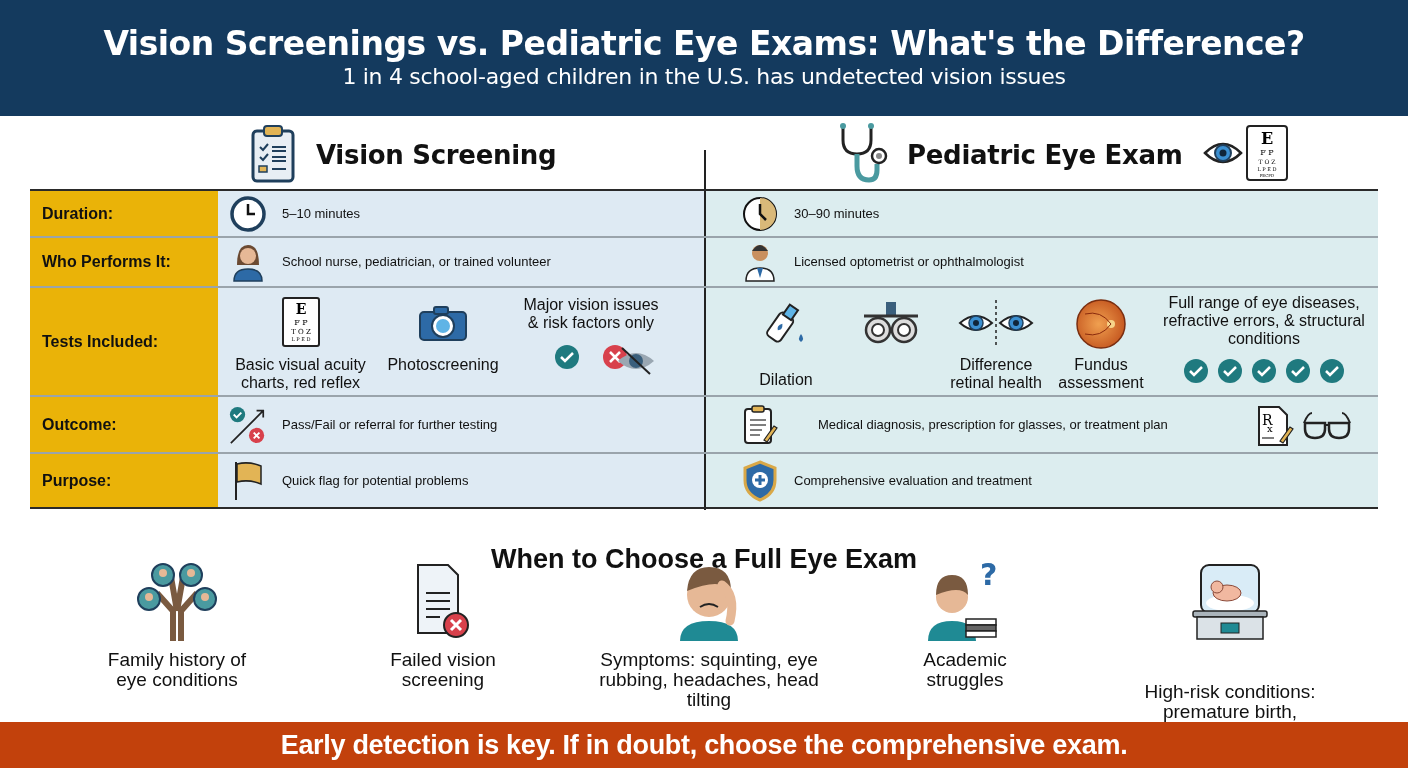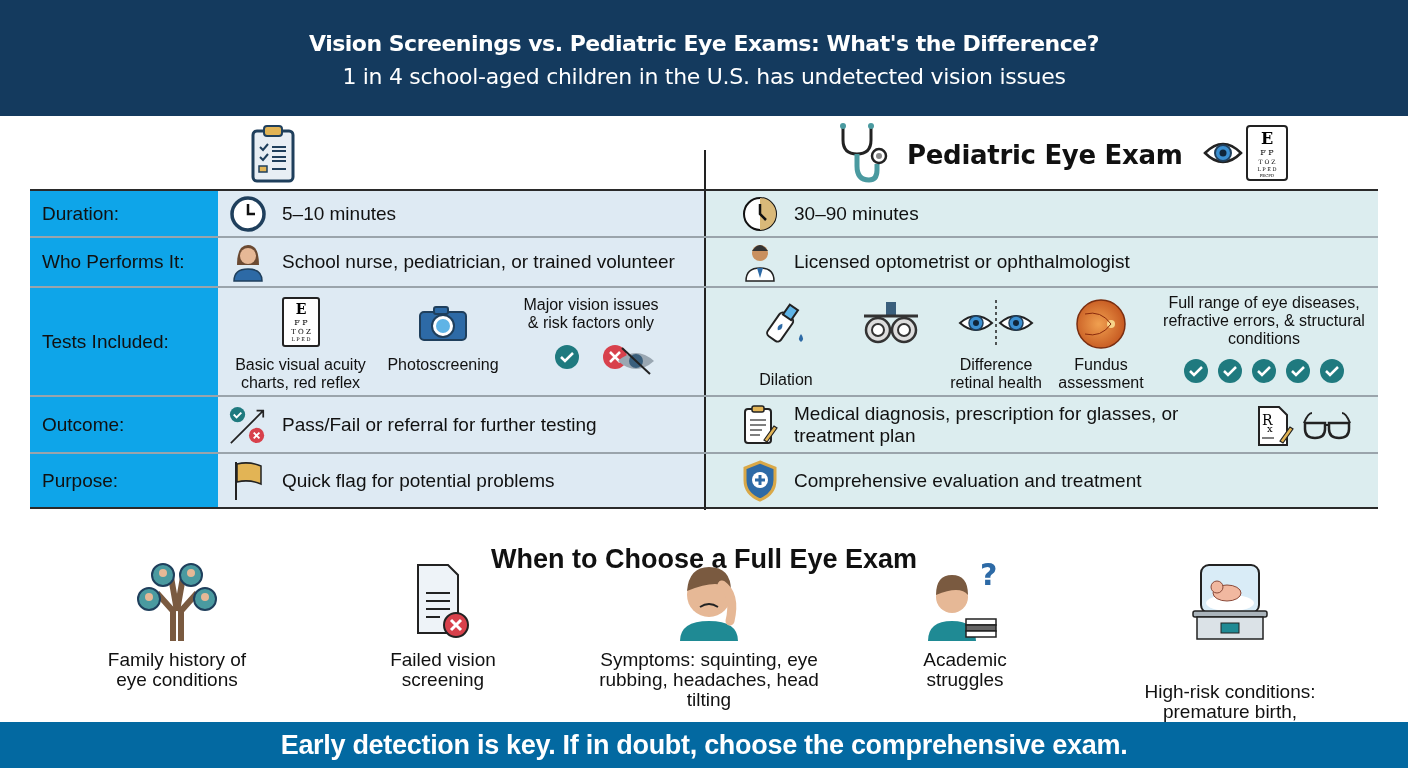--- a/index.html
+++ b/index.html
@@ -1,63 +1,64 @@
 <!DOCTYPE html>
 <html><head>
 <meta charset="utf-8">
 <style>
   * { box-sizing: border-box; margin: 0; padding: 0; }
   body { width: 1408px; height: 768px; background: #ffffff; font-family: "Liberation Sans", "DejaVu Sans", sans-serif; color: #111; overflow: hidden; position: relative; }
   .header { position: absolute; left: 0; top: 0; width: 1408px; height: 116px; background: #143a5e; text-align: center; color: #fff; }
-  .header h1 { font-family: "DejaVu Sans", sans-serif; font-weight: bold; font-size: 22px; letter-spacing: -0.5px; padding-top: 24px; line-height: 40px; }
+  .header h1 { font-family: "DejaVu Sans", sans-serif; font-weight: bold; font-size: 33px; letter-spacing: -0.5px; padding-top: 24px; line-height: 40px; }
   .header .sub { font-family: "DejaVu Sans", sans-serif; font-size: 22px; margin-top: 0; letter-spacing: -0.3px; }
 
   .col-head { position: absolute; top: 120px; height: 70px; display: flex; align-items: center; }
   .col-head .title { font-family: "DejaVu Sans", sans-serif; font-weight: bold; font-size: 26px; color: #111; letter-spacing: -0.3px; }
   .vsep { position: absolute; left: 704px; top: 150px; width: 2px; height: 360px; background: #222; }
 
   .table { position: absolute; left: 30px; top: 189px; width: 1348px; }
   .table .topline { height: 2px; background: #2a2a2a; }
   .row { position: relative; display: flex; border-bottom: 2px solid #9aa4ab; }
   .row.last { border-bottom: 2px solid #2a2a2a; }
-  .cell-label { width: 188px; font-weight: normal; font-size: 19px; display: flex; align-items: center; padding-left: 12px; background: #0ea5e9; }
+  .cell-label { width: 188px; font-weight: bold; font-size: 16px; display: flex; align-items: center; padding-left: 12px; background: #eab308; }
   .cell-a { width: 486px; background: #deeaf3; display: flex; align-items: center; }
   .cell-b { width: 674px; background: #dcedef; display: flex; align-items: center; border-left: 2px solid #222; }
-  .val { font-size: 19px; color: #111; line-height: 22px; }
+  .val { font-size: 13px; color: #111; line-height: 22px; }
   .ico { width: 40px; height: 40px; display: flex; align-items: center; justify-content: center; flex-shrink: 0; }
 
   .r1 { height: 47px; } .r2 { height: 50px; } .r3 { height: 109px; } .r4 { height: 57px; } .r5 { height: 55px; }
 
   .test-item { display: flex; flex-direction: column; align-items: center; text-align: center; font-size: 16px; line-height: 18px; }
 
   .section-title { position: absolute; top: 544px; left: 0; width: 1408px; text-align: center; font-weight: bold; font-size: 27px; }
   .when { position: absolute; top: 560px; left: 0; width: 1408px; }
   .when-item { position: absolute; display: flex; flex-direction: column; align-items: center; text-align: center; font-size: 19px; line-height: 20px; }
   .when-item .ico-big { width: 90px; height: 82px; display: flex; align-items: center; justify-content: center; margin-bottom: 8px; }
 
-  .footer { position: absolute; left: 0; top: 722px; width: 1408px; height: 46px; background: #0369a1; color: #fff; text-align: center; font-weight: bold; font-size: 27px; line-height: 46px; letter-spacing: -0.3px; }
+  .footer { position: absolute; left: 0; top: 722px; width: 1408px; height: 46px; background: #c2410c; color: #fff; text-align: center; font-weight: bold; font-size: 27px; line-height: 46px; letter-spacing: -0.3px; }
 </style>
 </head>
 <body>
 
 <div class="header">
   <h1>Vision Screenings vs. Pediatric Eye Exams: What's the Difference?</h1>
   <div class="sub">1 in 4 school-aged children in the U.S. has undetected vision issues</div>
 </div>
 
 <div class="col-head" style="left:250px;">
   <span style="margin-right:20px;">
     <svg width="46" height="60" viewBox="0 0 46 60">
         <rect x="3" y="8" width="40" height="50" rx="4" fill="#e8eef4" stroke="#1f3f5c" stroke-width="3"></rect>
         <rect x="14" y="3" width="18" height="10" rx="3" fill="#e2b455" stroke="#1f3f5c" stroke-width="2"></rect>
         <path d="M10 24 l3 3 l5 -6 M10 34 l3 3 l5 -6" stroke="#1f3f5c" stroke-width="2" fill="none"></path>
         <rect x="9" y="43" width="8" height="6" fill="#e2b455" stroke="#1f3f5c" stroke-width="1.5"></rect>
         <path d="M22 24 h14 M22 28 h14 M22 34 h14 M22 38 h14 M22 46 h14" stroke="#1f3f5c" stroke-width="2"></path>
       </svg>
   </span>
+  <span class="title">Vision Screening</span>
 </div>
 <div class="col-head" style="left:835px;">
   <span style="margin-right:18px;">
     <svg width="54" height="62" viewBox="0 0 54 62">
         <path d="M8 4 v14 q0 14 14 14 q14 0 14 -14 v-14" fill="none" stroke="#222" stroke-width="3"></path>
         <path d="M22 32 v12 q0 14 12 14 q8 0 8 -10 v-6" fill="none" stroke="#4a9aa0" stroke-width="5"></path>
         <circle cx="8" cy="4" r="3" fill="#4a9aa0"></circle>
         <circle cx="36" cy="4" r="3" fill="#4a9aa0"></circle>
         <circle cx="44" cy="34" r="7" fill="#fff" stroke="#222" stroke-width="2.5"></circle>
         <circle cx="44" cy="34" r="3" fill="#888"></circle>
@@ -275,21 +276,21 @@
         <svg width="42" height="42" viewBox="0 0 42 42">
             <circle cx="10" cy="10" r="8" fill="#1f7a7f"></circle>
             <path d="M6 10 l3 3 l5 -5" stroke="#fff" stroke-width="2" fill="none"></path>
             <path d="M3 40 l34 -34 M30 6 h7 v7" stroke="#222" stroke-width="1.8" fill="none"></path>
             <circle cx="30" cy="32" r="8" fill="#d8414c"></circle>
             <path d="M27 29 l6 6 M33 29 l-6 6" stroke="#fff" stroke-width="2"></path>
           </svg>
       </span>
       <span class="val">Pass/Fail or referral for further testing</span>
     </div>
-    <div class="cell-b" style="position:relative;">
+    <div class="cell-b" style="position:relative;gap:24px;">
       <span class="ico" style="margin-left:34px;margin-right:14px;">
         <svg width="36" height="42" viewBox="0 0 36 42">
             <rect x="3" y="5" width="26" height="34" rx="3" fill="#fff" stroke="#222" stroke-width="2"></rect>
             <rect x="10" y="2" width="12" height="6" rx="2" fill="#e2b455" stroke="#222" stroke-width="1.5"></rect>
             <path d="M8 16 h16 M8 21 h16 M8 26 h12 M8 31 h10" stroke="#555" stroke-width="1.5"></path>
             <path d="M22 36 l10 -14 l3 2 l-10 14z" fill="#e2b455" stroke="#222" stroke-width="1.2"></path>
           </svg>
       </span>
       <span class="val" style="width:400px;">Medical diagnosis, prescription for glasses, or treatment plan</span>
       <span style="position:absolute;left:550px;top:8px;">

